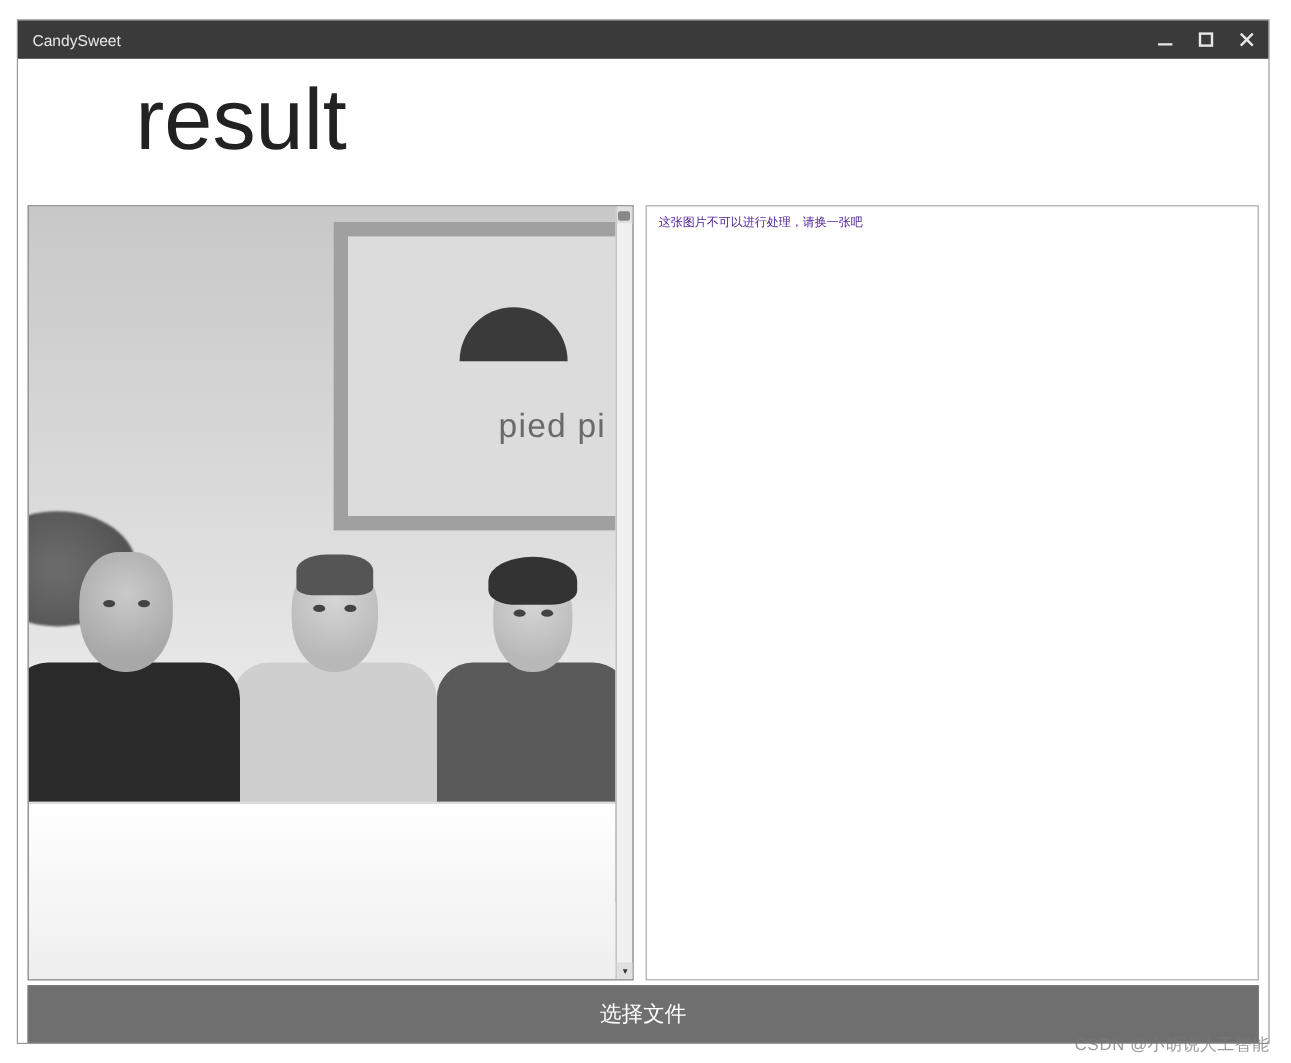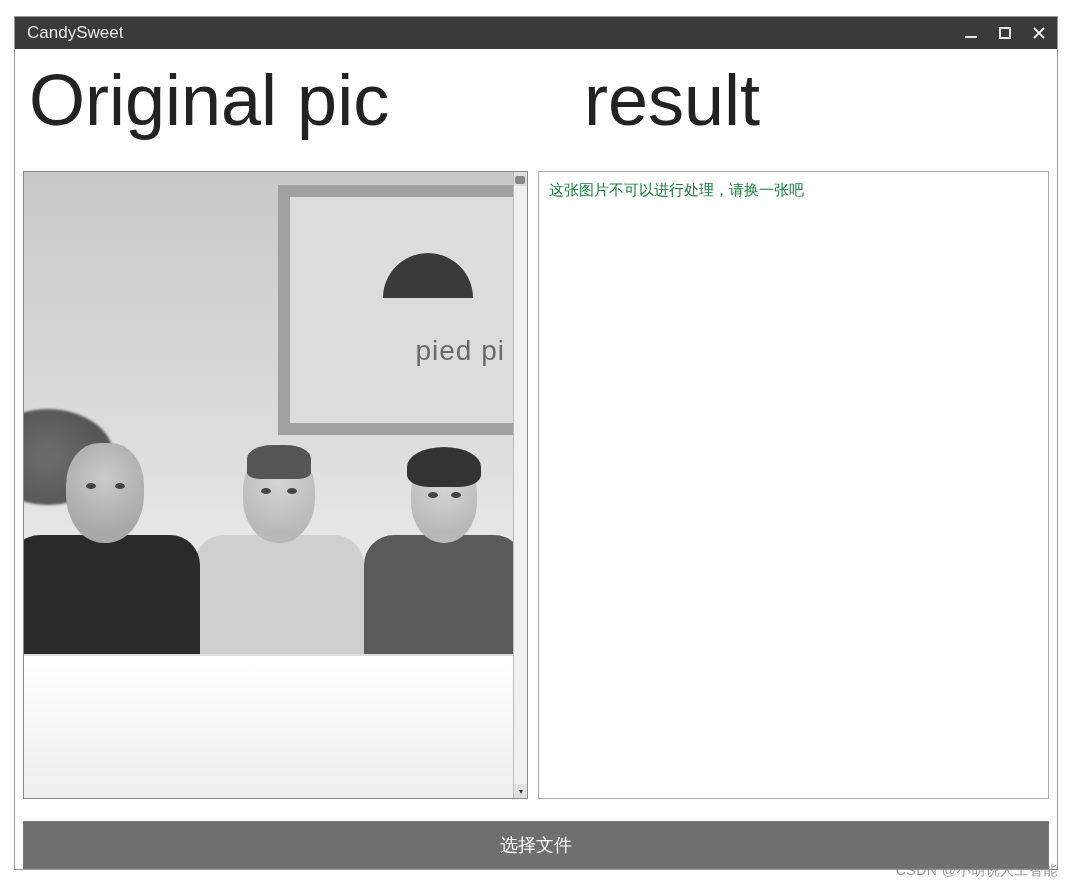--- a/index.html
+++ b/index.html
@@ -27,21 +27,21 @@
       flex-direction: column;
     }
     .title-bar {
       height: 32px;
       background: #3a3a3a;
       color: #e8e8e8;
       display: flex;
       align-items: center;
       justify-content: space-between;
       padding: 0 8px 0 12px;
-      font-size: 17px;
+      font-size: 13px;
     }
     .title-bar .title-text {
       font-weight: 400;
     }
     .window-controls {
       display: flex;
       gap: 14px;
       align-items: center;
     }
     .win-ctrl {
@@ -226,29 +226,29 @@
     .p3 .hair2 {
       position: absolute; top: -10px; left: -4px; width: 74px; height: 40px;
       background: #333; border-radius: 50% 50% 30% 30%;
     }
 
     .panel-right {
       flex: 1;
       border: 1px solid #aaa;
       background: #ffffff;
       padding: 6px 10px;
-      font-size: 15px;
-      color: #15803d;
+      font-size: 10px;
+      color: #4c1d95;
       line-height: 1.6;
     }
     .button-row {
       display: flex;
       gap: 10px;
       height: 48px;
-      margin-top: 22px;
+      margin-top: 4px;
     }
     .big-btn {
       flex: 1;
       border: 1px solid #777;
       background: #6f6f6f;
       color: #ffffff;
       font-size: 18px;
       display: flex;
       align-items: center;
       justify-content: center;
@@ -291,21 +291,20 @@
             <line x1="2" y1="2" x2="12" y2="12"></line>
             <line x1="12" y1="2" x2="2" y2="12"></line>
           </svg>
       </div>
     </div>
   </div>
 
   <div class="content-area">
 
     <div class="headers">
-      <div class="heading">Original pic</div>
       <div class="heading right">result</div>
     </div>
 
     <div class="panels">
 
       <div class="panel-left">
         <div class="photo-placeholder">
           <div class="backdrop-frame"></div>
           <div class="logo-hat"></div>
           <div class="logo-text">pied pi</div>

